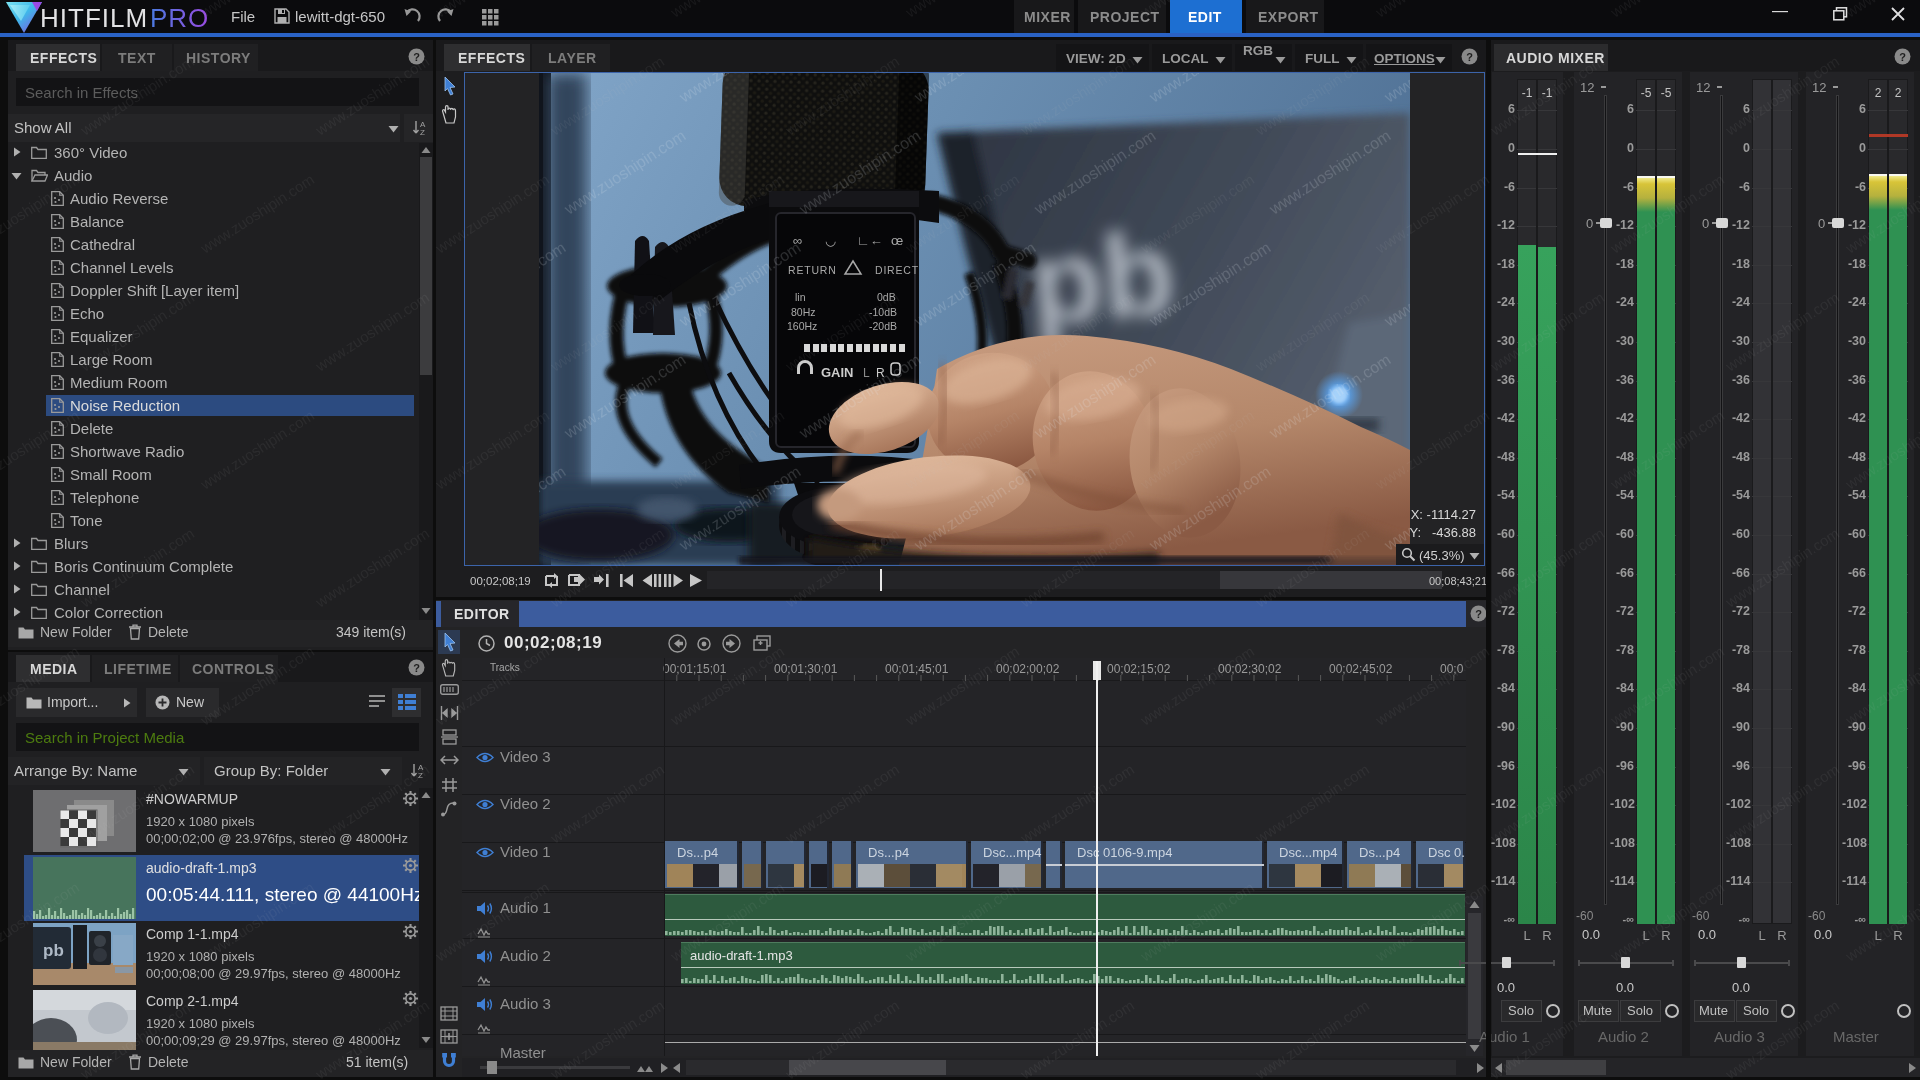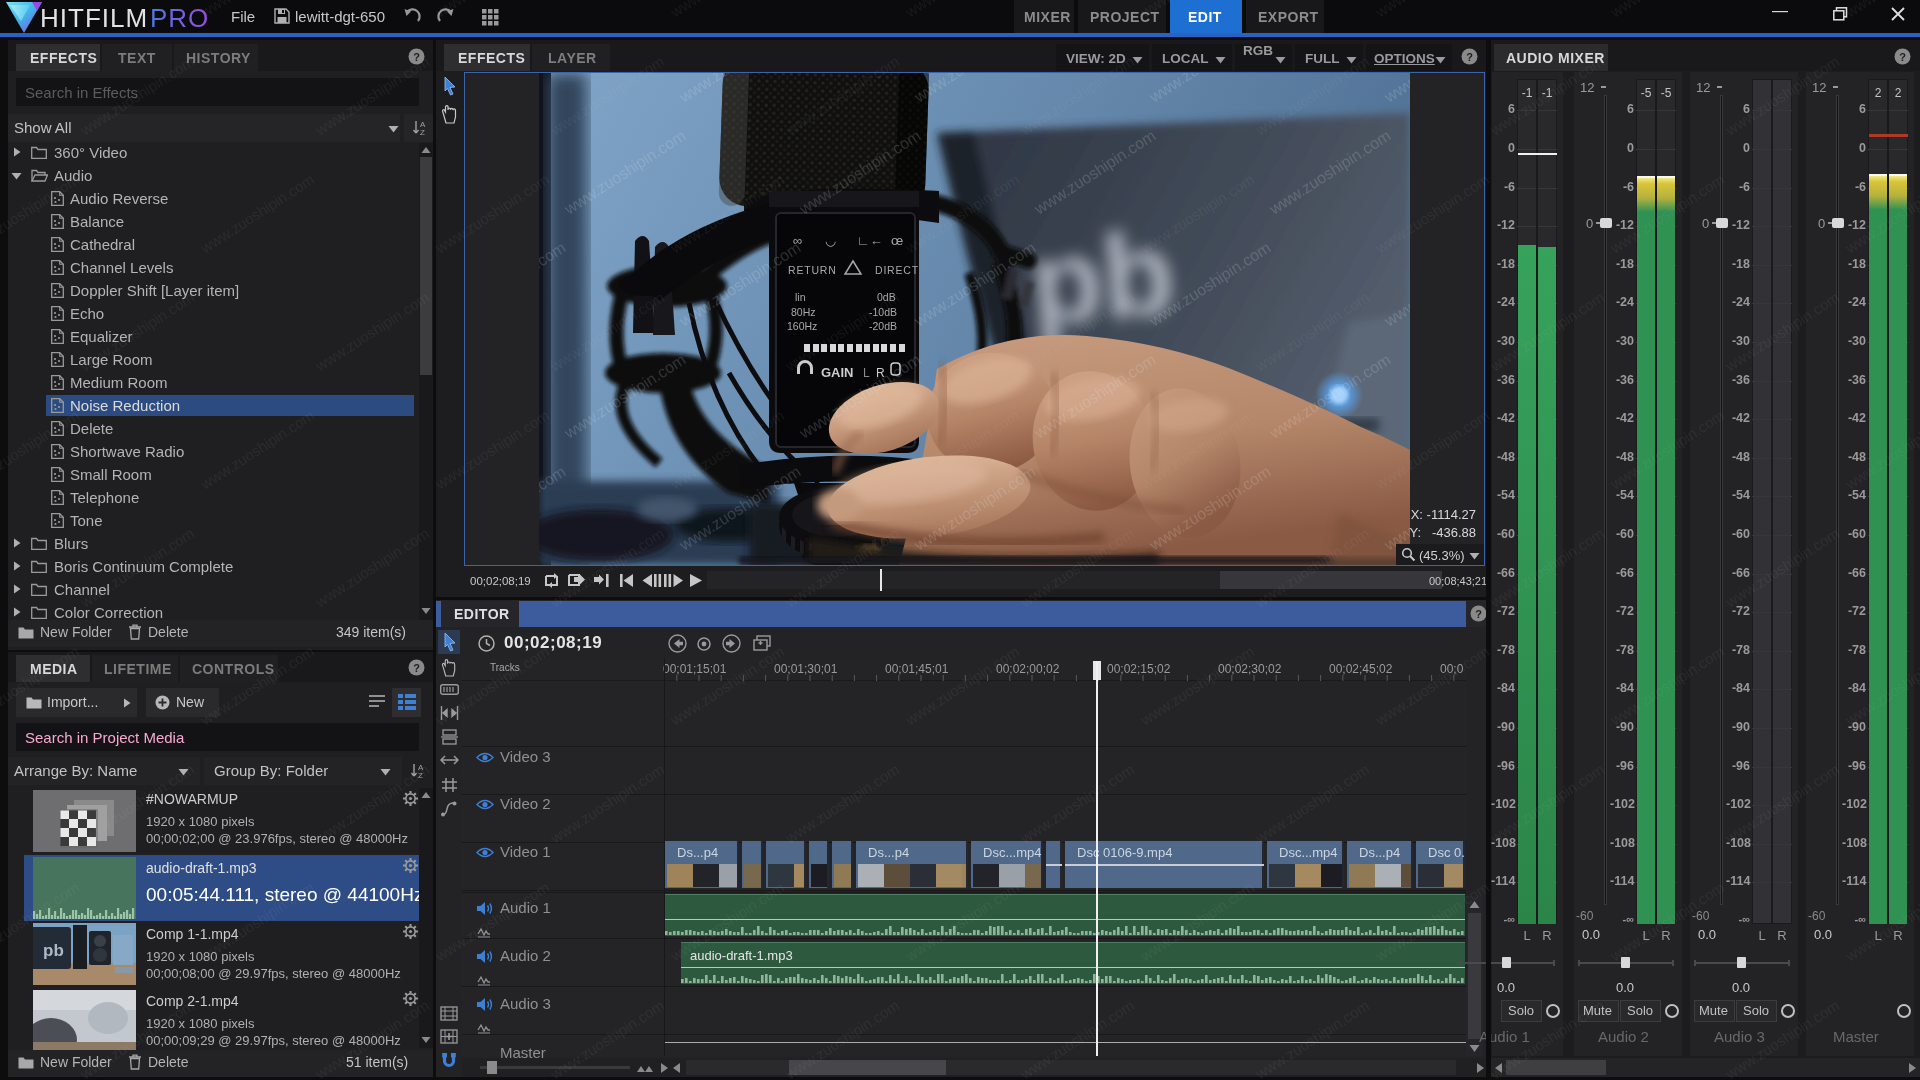--- a/index.html
+++ b/index.html
@@ -316,21 +316,21 @@
 <g fill="#3f7fd4">
       <rect x="1" y="2" width="5" height="4"></rect>
       <rect x="8" y="2" width="11" height="4"></rect>
 <rect x="1" y="8" width="5" height="4"></rect>
       <rect x="8" y="8" width="11" height="4"></rect>
 <rect x="1" y="14" width="5" height="4"></rect>
       <rect x="8" y="14" width="11" height="4"></rect>
     </g>
   </svg>
 <div class="ab" style="left:16px;top:723px;width:403px;height:28px;background:#131315;"></div>
-<div class="txt" style="left:25px;top:729px;font-size:15px;color:#f9a8d4;text-align:right;">Search in Project Media</div>
+<div class="txt" style="left:25px;top:729px;font-size:15px;color:#4d7c0f;text-align:right;">Search in Project Media</div>
 <div class="ab" style="left:8px;top:757px;width:192px;height:28px;background:#232325;"></div>
 <div class="txt" style="left:14px;top:762px;font-size:15px;color:#c2c2c2;">Arrange By: Name</div>
 <svg class="ab" style="left:178px;top:768px;" width="11" height="8" viewBox="0 0 11 8">
     <path d="M0.5 1 L10.5 1 L5.5 7.5 Z" fill="#b0b0b0"></path>
   </svg>
 <div class="ab" style="left:204px;top:757px;width:198px;height:28px;background:#232325;"></div>
 <div class="txt" style="left:214px;top:762px;font-size:15px;color:#c2c2c2;">Group By: Folder</div>
 <svg class="ab" style="left:380px;top:768px;" width="11" height="8" viewBox="0 0 11 8">
     <path d="M0.5 1 L10.5 1 L5.5 7.5 Z" fill="#b0b0b0"></path>
   </svg>

